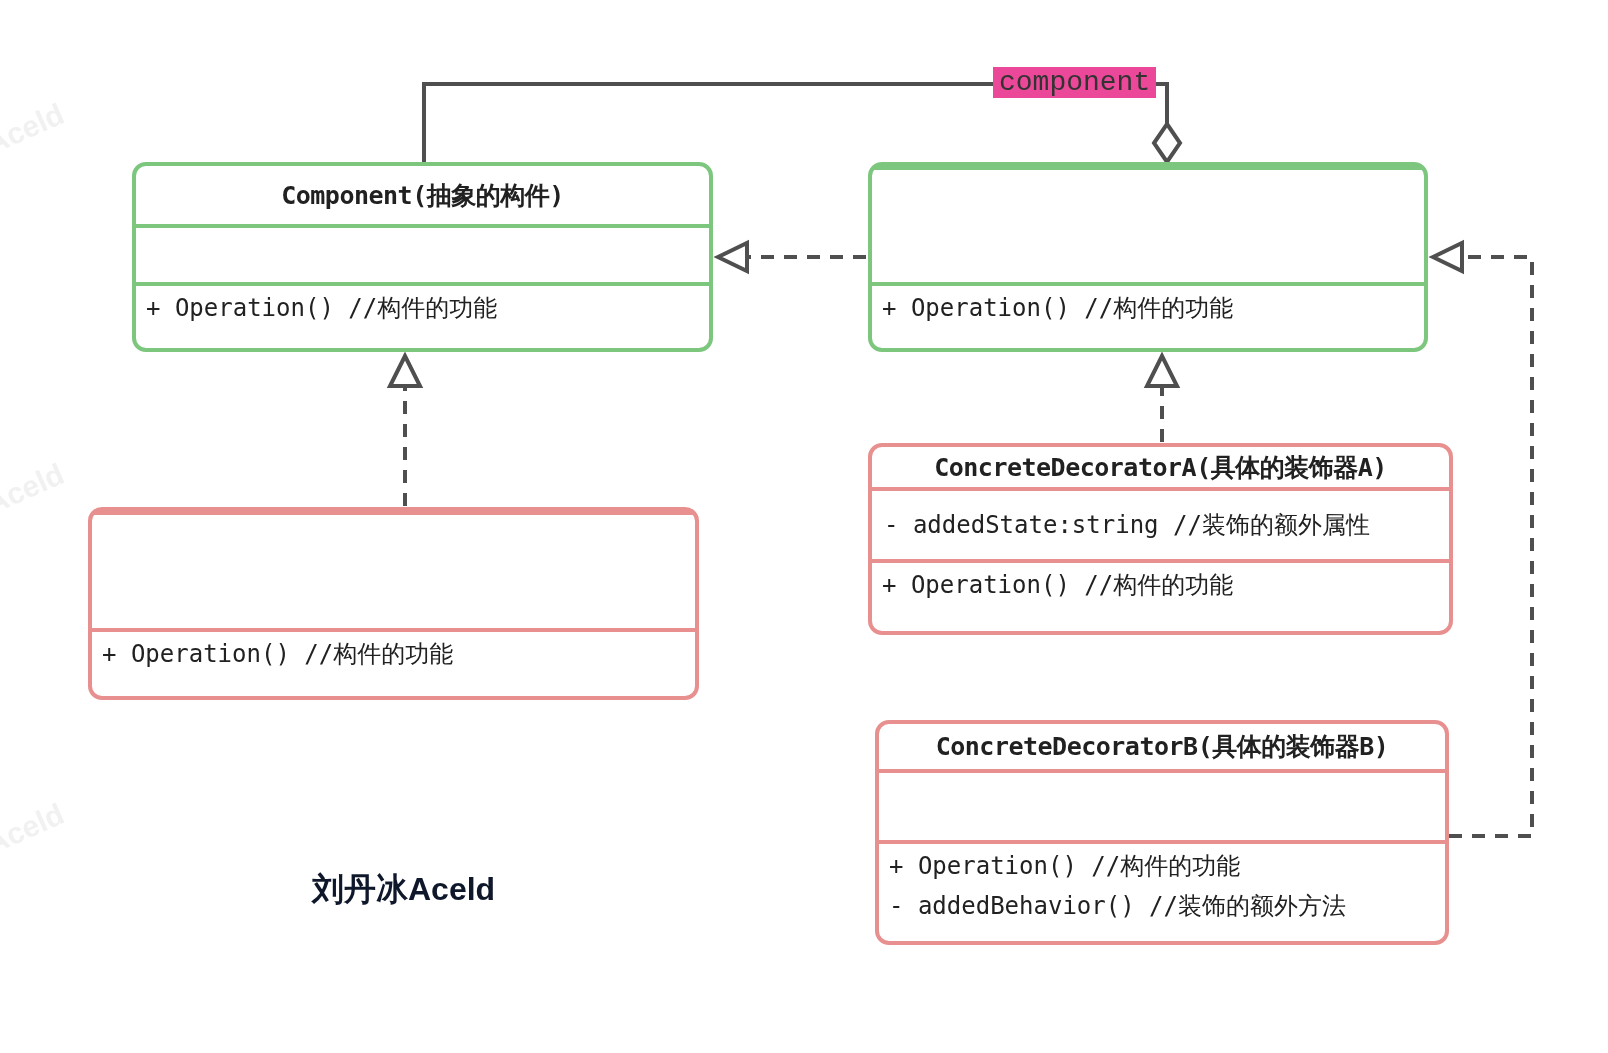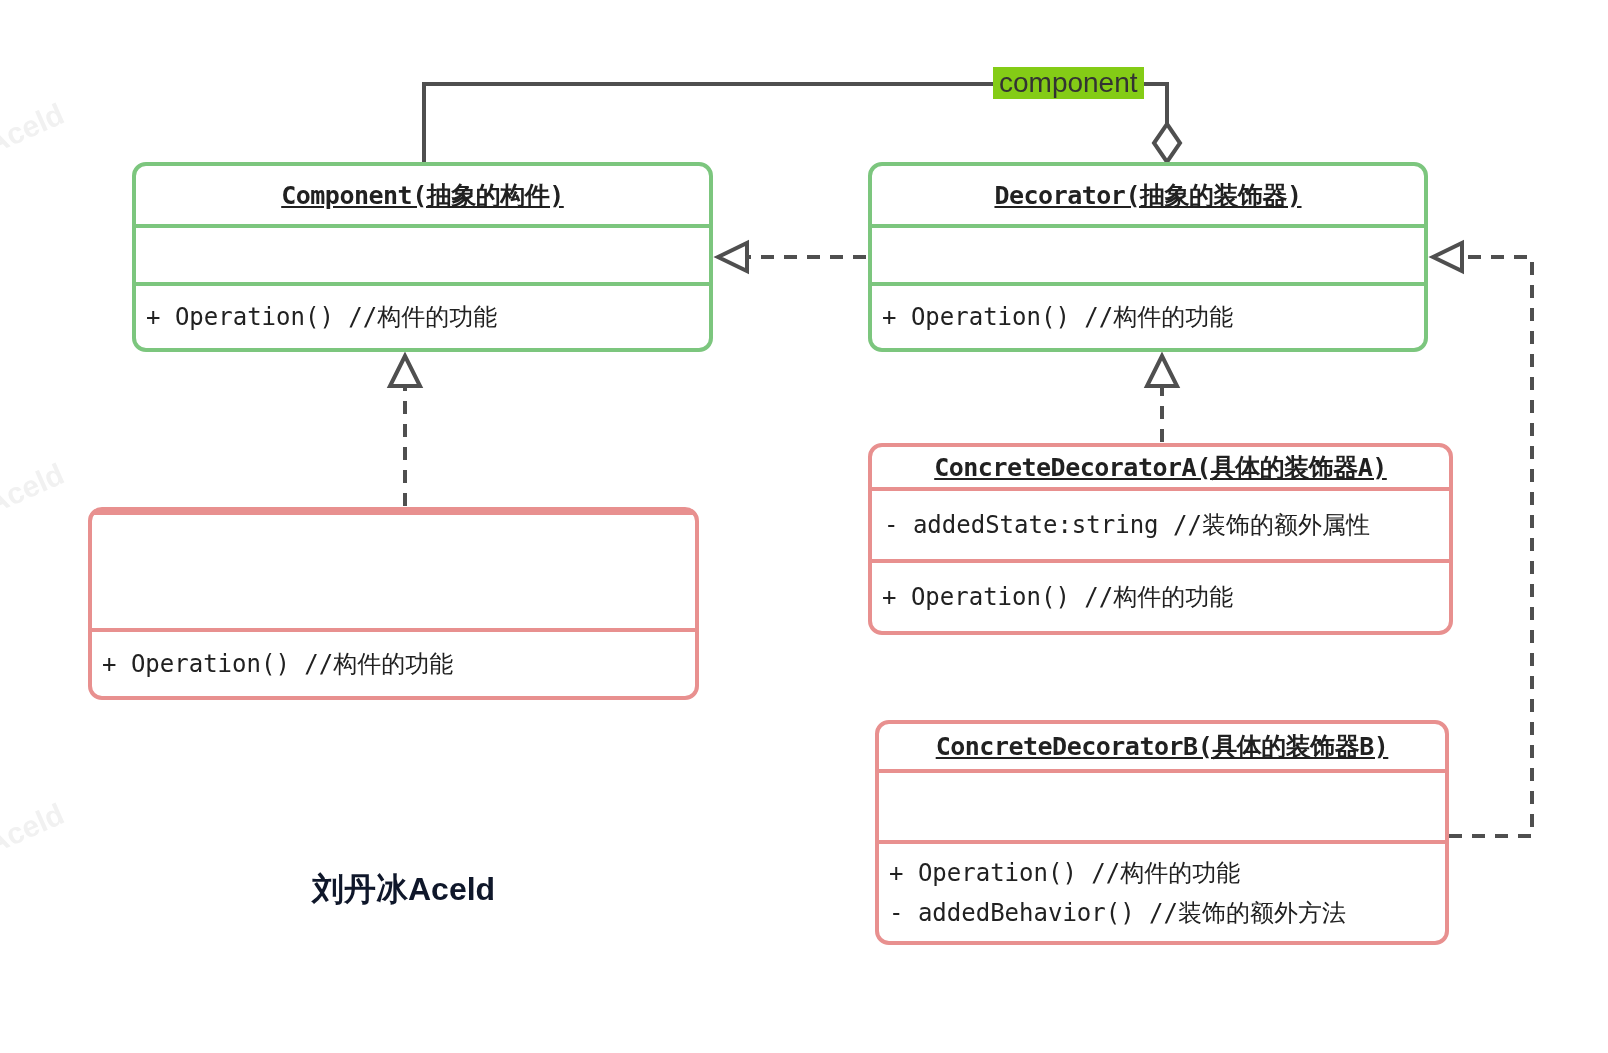--- a/index.html
+++ b/index.html
@@ -37,36 +37,35 @@
   .uml-box.concrete { border-color: #e8908f; }
   .uml-box.concrete .sec-attrs { border-color: #e8908f; }
   .sec-title {
     display: flex;
     align-items: center;
     justify-content: center;
     font-weight: bold;
     font-size: 25px;
     letter-spacing: -0.5px;
     white-space: nowrap;
-    text-decoration: underline;
   }
   .sec-attrs {
     flex: 1;
     border-top: 4px solid;
     border-bottom: 4px solid;
     display: flex;
     align-items: center;
     padding: 4px 12px;
     font-size: 24px;
     white-space: nowrap;
   }
   .sec-methods {
     display: flex;
     flex-direction: column;
-    justify-content: center;
+    justify-content: flex-start;
     padding: 2px 10px;
     font-size: 24px;
     white-space: nowrap;
   }
   .sec-methods .method-line { line-height: 40px; }
 
   
   .box-component          { left: 132px; top: 162px; width: 581px; height: 190px; }
   .box-component .sec-title,
   .box-decorator .sec-title          { height: 58px; }
@@ -81,22 +80,22 @@
   .box-concrete-decorator-a .sec-methods { height: 64px; }
   .box-concrete-decorator-b { left: 875px; top: 720px; width: 574px; height: 225px; }
   .box-concrete-decorator-b .sec-title   { height: 45px; }
   .box-concrete-decorator-b .sec-methods { height: 93px; }
 
   .connector-label {
     position: absolute;
     left: 993px;
     top: 67px;
     padding: 0 6px;
-    background: #84cc16;
-    font-family: Liberation Sans, sans-serif;
+    background: #ec4899;
+    font-family: Liberation Mono, monospace;
     font-size: 28px;
     color: #333333;
     white-space: nowrap;
   }
   .watermark-author {
     position: absolute;
     left: 312px;
     top: 868px;
     font-family: "Liberation Sans", "DejaVu Sans", sans-serif;
     font-size: 32px;
@@ -149,21 +148,20 @@
 
   <div class="uml-box abstract box-component">
     <div class="sec-title">Component(抽象的构件)</div>
     <div class="sec-attrs"></div>
     <div class="sec-methods">
       <span class="method-line">+ Operation() //构件的功能</span>
     </div>
   </div>
 
   <div class="uml-box abstract box-decorator">
-    <div class="sec-title">Decorator(抽象的装饰器)</div>
     <div class="sec-attrs"></div>
     <div class="sec-methods">
       <span class="method-line">+ Operation() //构件的功能</span>
     </div>
   </div>
 
   <div class="uml-box concrete box-concrete-component">
     <div class="sec-attrs"></div>
     <div class="sec-methods">
       <span class="method-line">+ Operation() //构件的功能</span>

